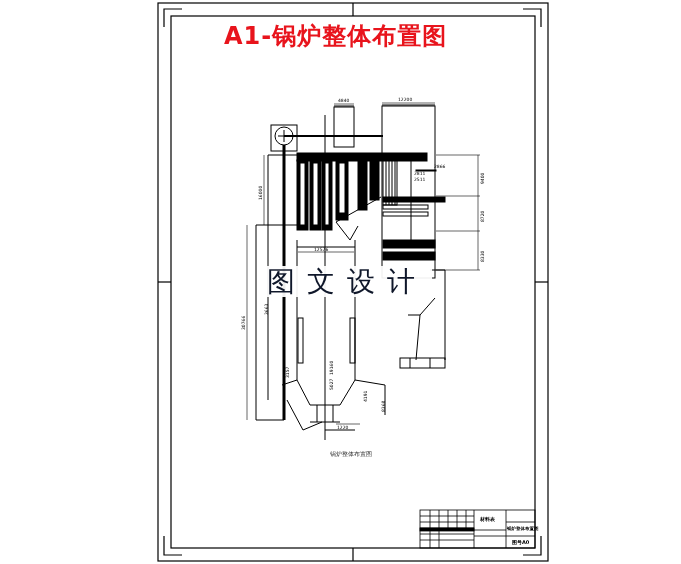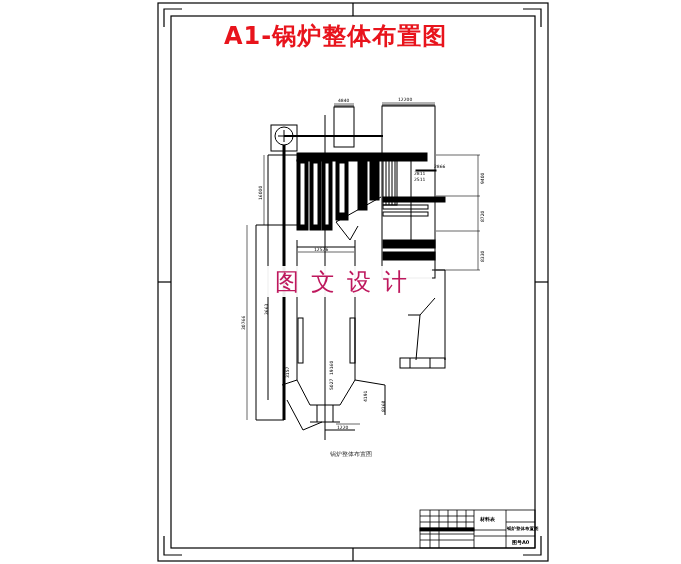--- a/index.html
+++ b/index.html
@@ -1,19 +1,19 @@
 <!DOCTYPE html>
 <html><head>
 <meta charset="utf-8">
 <style>
   html, body { margin:0; padding:0; background:#ffffff; }
   body { width:681px; height:564px; position:relative; overflow:hidden; font-family:"DejaVu Sans", sans-serif; }
   #sheet { position:absolute; left:0; top:0; width:681px; height:564px; }
   .title { position:absolute; left:176px; top:20px; font-family:"DejaVu Sans", sans-serif; font-weight:bold; font-size:24px; color:#e8141c; letter-spacing:1px; white-space:nowrap;margin-left:48px; }
-  .watermark { position:absolute; left:262px; top:266px; width:170px; height:31px; background:rgba(255,255,255,0.93); display:flex; align-items:center; justify-content:center; font-family:"DejaVu Serif", serif; font-size:24px; color:#be185d; letter-spacing:12px; }
+  .watermark { position:absolute; left:262px; top:266px; width:170px; height:31px; background:rgba(255,255,255,0.93); display:flex; align-items:center; justify-content:center; font-family:"DejaVu Serif", serif; font-size:28px; color:#0f172a; letter-spacing:12px; }
   .caption { position:absolute; left:330px; top:450px; font-size:6px; color:#333; }
   .tb-text { position:absolute; font-size:5px; color:#000; font-weight:bold; white-space:nowrap; }
 </style>
 </head>
 <body>
 
 <svg id="sheet" width="681" height="564" viewBox="0 0 681 564" xmlns="http://www.w3.org/2000/svg">
 
   <g stroke="#000" fill="none" stroke-width="1.2">
     <rect x="158" y="3" width="390" height="558"></rect>

